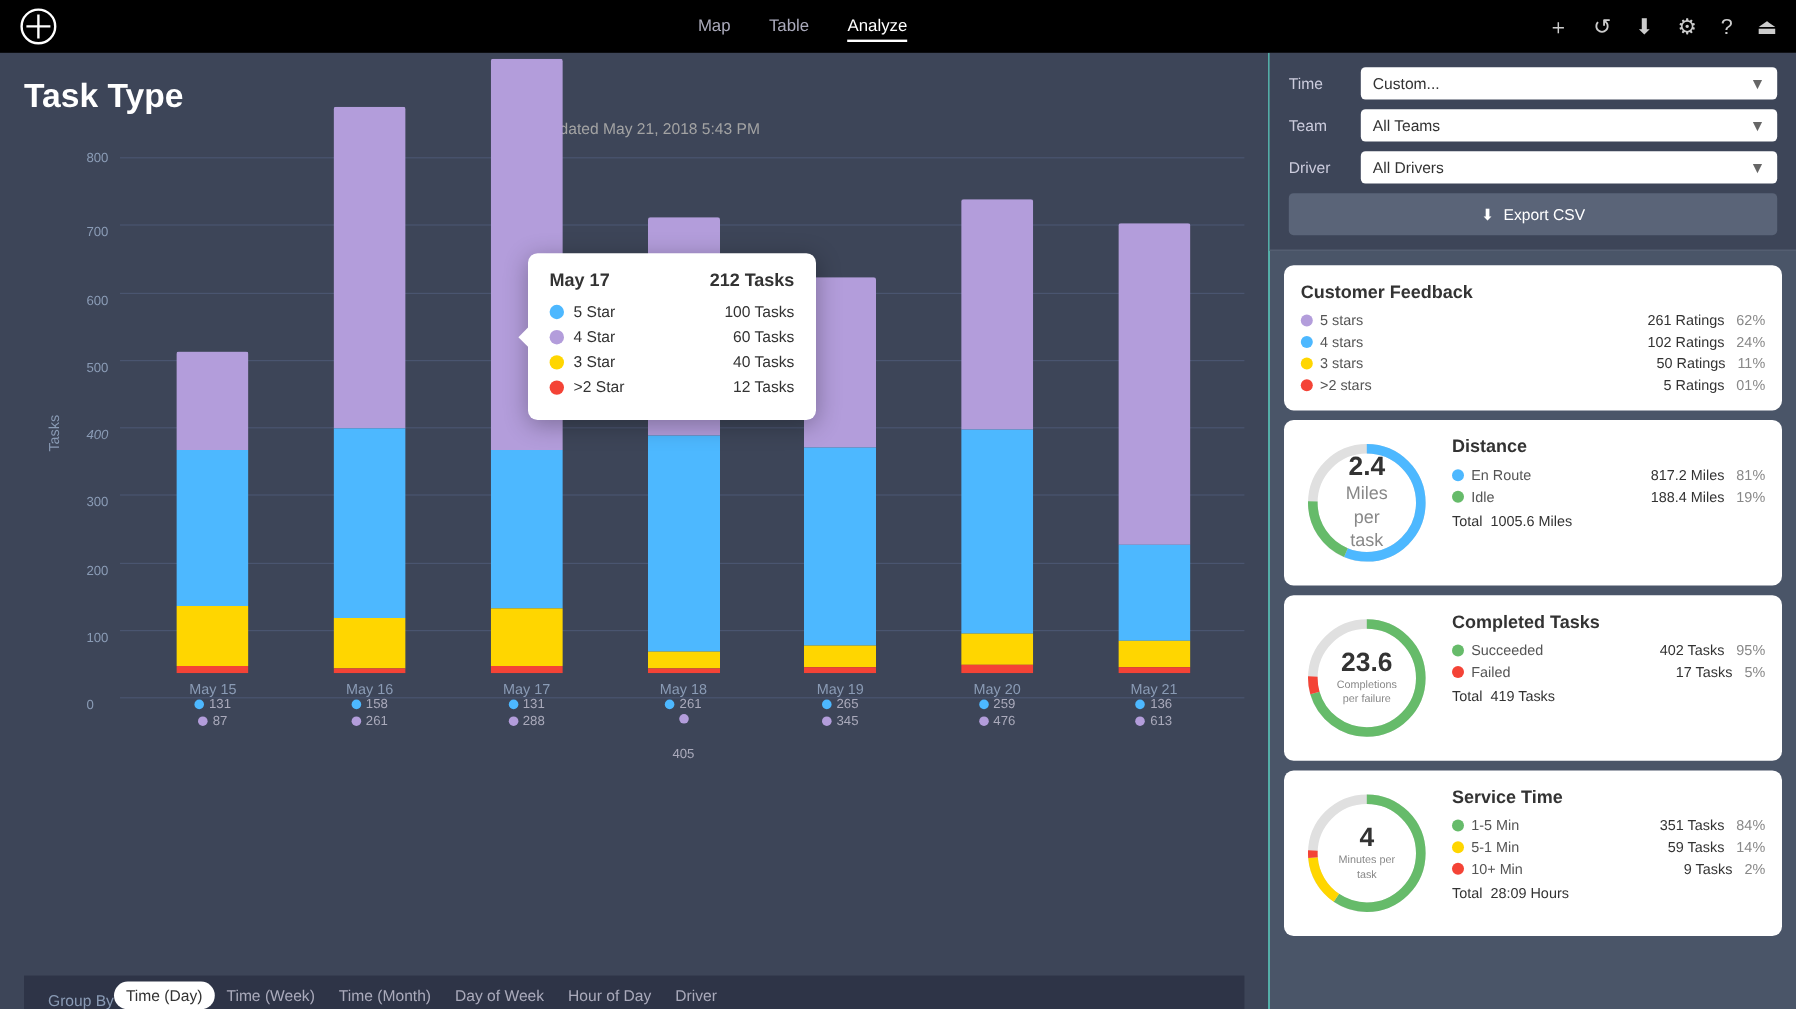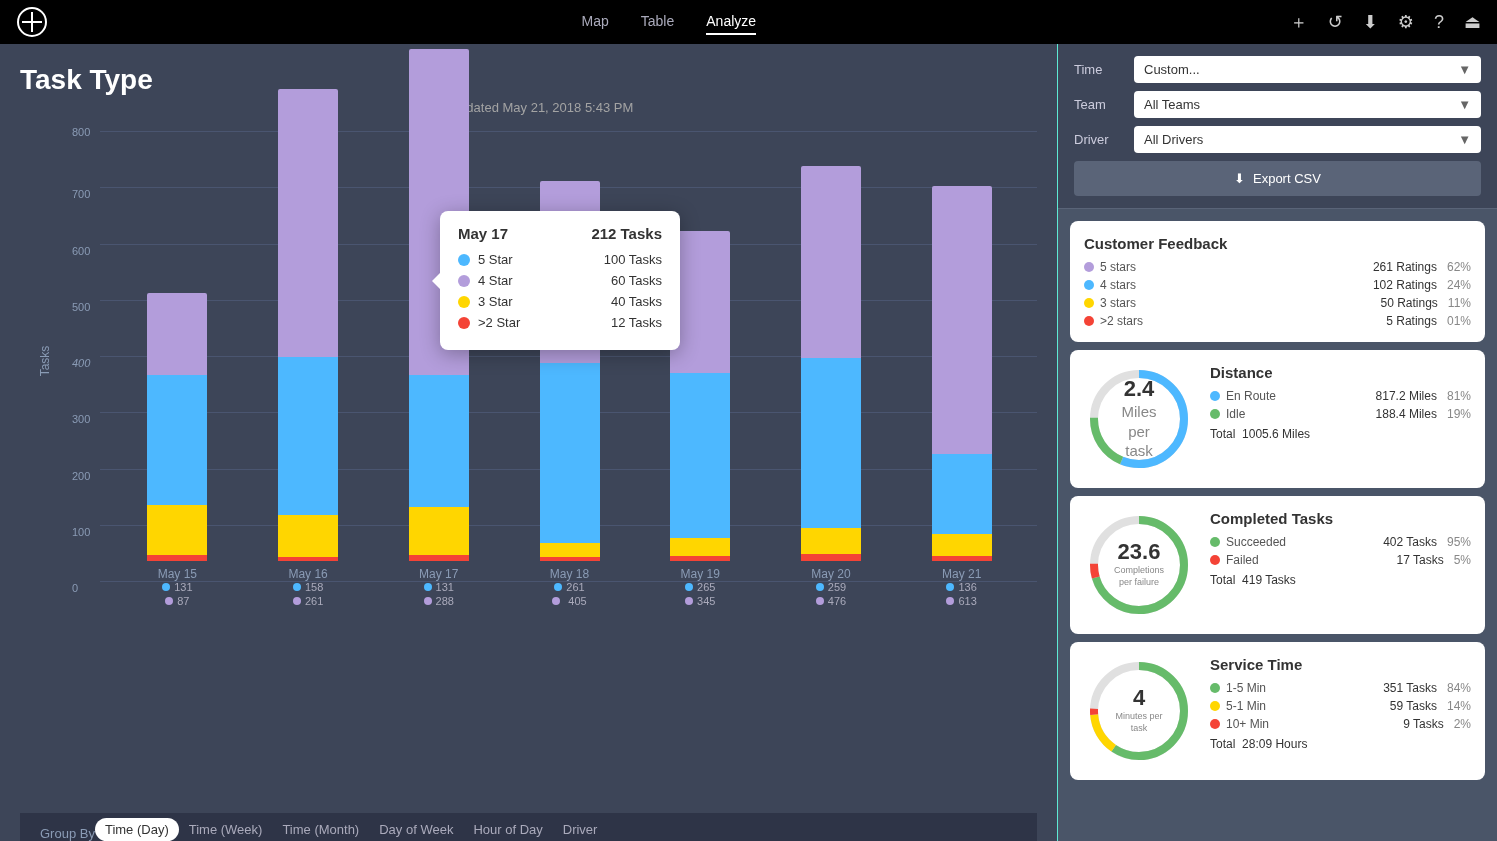--- a/index.html
+++ b/index.html
@@ -277,21 +277,21 @@
               <div style="display:flex;align-items:center;gap:4px;">
                   <div style="width:8px;height:8px;border-radius:50%;background:#b39ddb;"></div>
                   <span style="font-size:11px;color:#aab;">288</span>
                 </div>
             </div>
             <div style="flex:1;display:flex;flex-direction:column;align-items:center;gap:2px;">
               <div style="display:flex;align-items:center;gap:4px;">
                   <div style="width:8px;height:8px;border-radius:50%;background:#4db8ff;"></div>
                   <span style="font-size:11px;color:#aab;">261</span>
                 </div>
-              <div style="display:flex;align-items:center;gap:8px;">
+              <div style="display:flex;align-items:center;gap:20px;flex-direction:column;">
                   <div style="width:8px;height:8px;border-radius:50%;background:#b39ddb;"></div>
                   <span style="font-size:11px;color:#aab;">405</span>
                 </div>
             </div>
             <div style="flex:1;display:flex;flex-direction:column;align-items:center;gap:2px;">
               <div style="display:flex;align-items:center;gap:4px;">
                   <div style="width:8px;height:8px;border-radius:50%;background:#4db8ff;"></div>
                   <span style="font-size:11px;color:#aab;">265</span>
                 </div>
               <div style="display:flex;align-items:center;gap:4px;">

